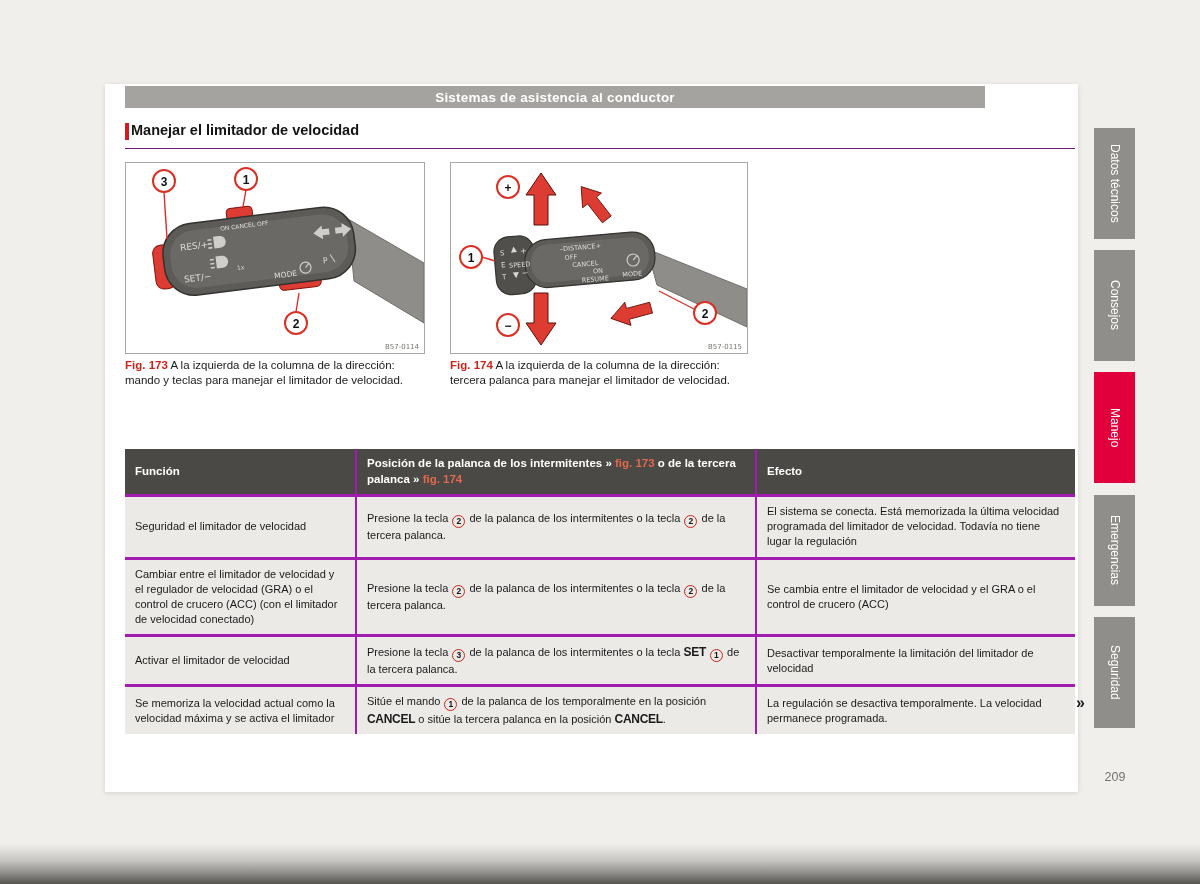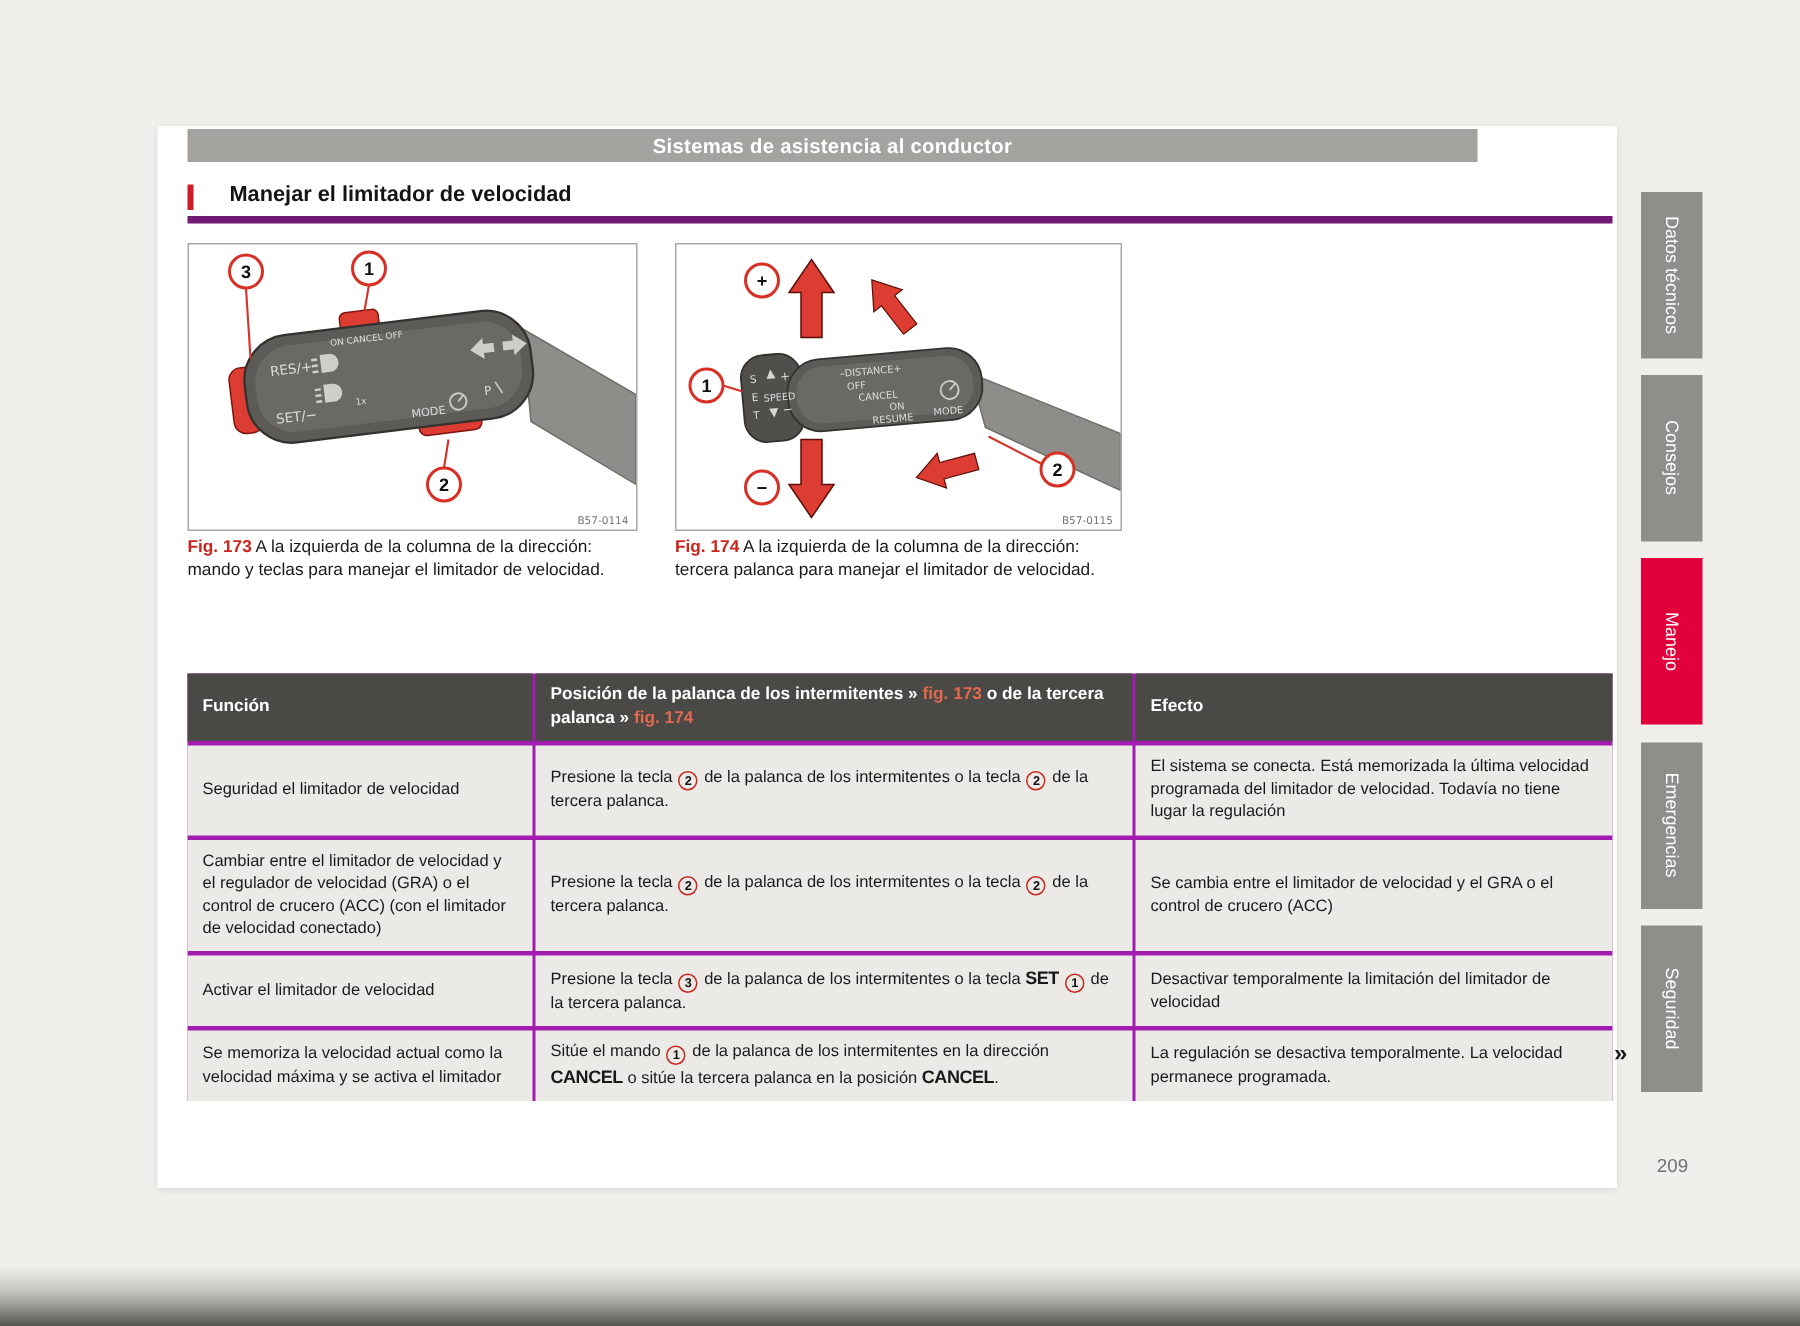--- a/index.html
+++ b/index.html
@@ -22,21 +22,21 @@
     position:absolute; left:20px; top:2px; width:860px; height:22px;
     background:#a5a39f; color:#ffffff;
     font-size:13.5px; font-weight:bold;
     display:flex; align-items:center; justify-content:center;
     letter-spacing:.2px;
   }
 
   .section-title {
     position:absolute; left:20px; top:38px; width:950px; height:27px;
     font-size:14.5px; font-weight:bold; color:#141414;
-    padding-left:28px; border-bottom:5px solid #701a75;
+    padding-left:6px; border-bottom:1px solid #701a75;
   }
   .section-title::before {
     content:""; position:absolute; left:0; top:1px; width:4px; height:17px;
     background:#cf1b24;
   }
 
   
   .figure { position:absolute; top:78px; }
   .figure.f173 { left:20px;  width:300px; }
   .figure.f174 { left:345px; width:298px; }
@@ -279,21 +279,21 @@
       <span class="cell-inner"><span class="seg-text">Presione la tecla </span><span class="seg-circle">3</span><span class="seg-text"> de la palanca de los intermitentes o la tecla </span><span class="seg-key">SET</span><span class="seg-text"> </span><span class="seg-circle">1</span><span class="seg-text"> de la tercera palanca.</span></span>
     </div>
     <div class="td">
       <span class="cell-inner">Desactivar temporalmente la limitación del limitador de velocidad</span>
     </div>
 
     <div class="td">
       <span class="cell-inner">Se memoriza la velocidad actual como la velocidad máxima y se activa el limitador</span>
     </div>
     <div class="td">
-      <span class="cell-inner"><span class="seg-text">Sitúe el mando </span><span class="seg-circle">1</span><span class="seg-text"> de la palanca de los intermitentes en la dirección </span><span class="seg-key">CANCEL</span><span class="seg-text"> o sitúe la tercera palanca en la posición </span><span class="seg-key">CANCEL</span><span class="seg-text">.</span></span>
+      <span class="cell-inner"><span class="seg-text">Sitúe el mando </span><span class="seg-circle">1</span><span class="seg-text"> de la palanca de los temporalmente en la posición </span><span class="seg-key">CANCEL</span><span class="seg-text"> o sitúe la tercera palanca en la posición </span><span class="seg-key">CANCEL</span><span class="seg-text">.</span></span>
     </div>
     <div class="td">
       <span class="cell-inner">La regulación se desactiva temporalmente. La velocidad permanece programada.</span>
     </div>
   </div>
 </div>
 
 <div class="continuation">»</div>
 
 <div class="page-number">209</div>

